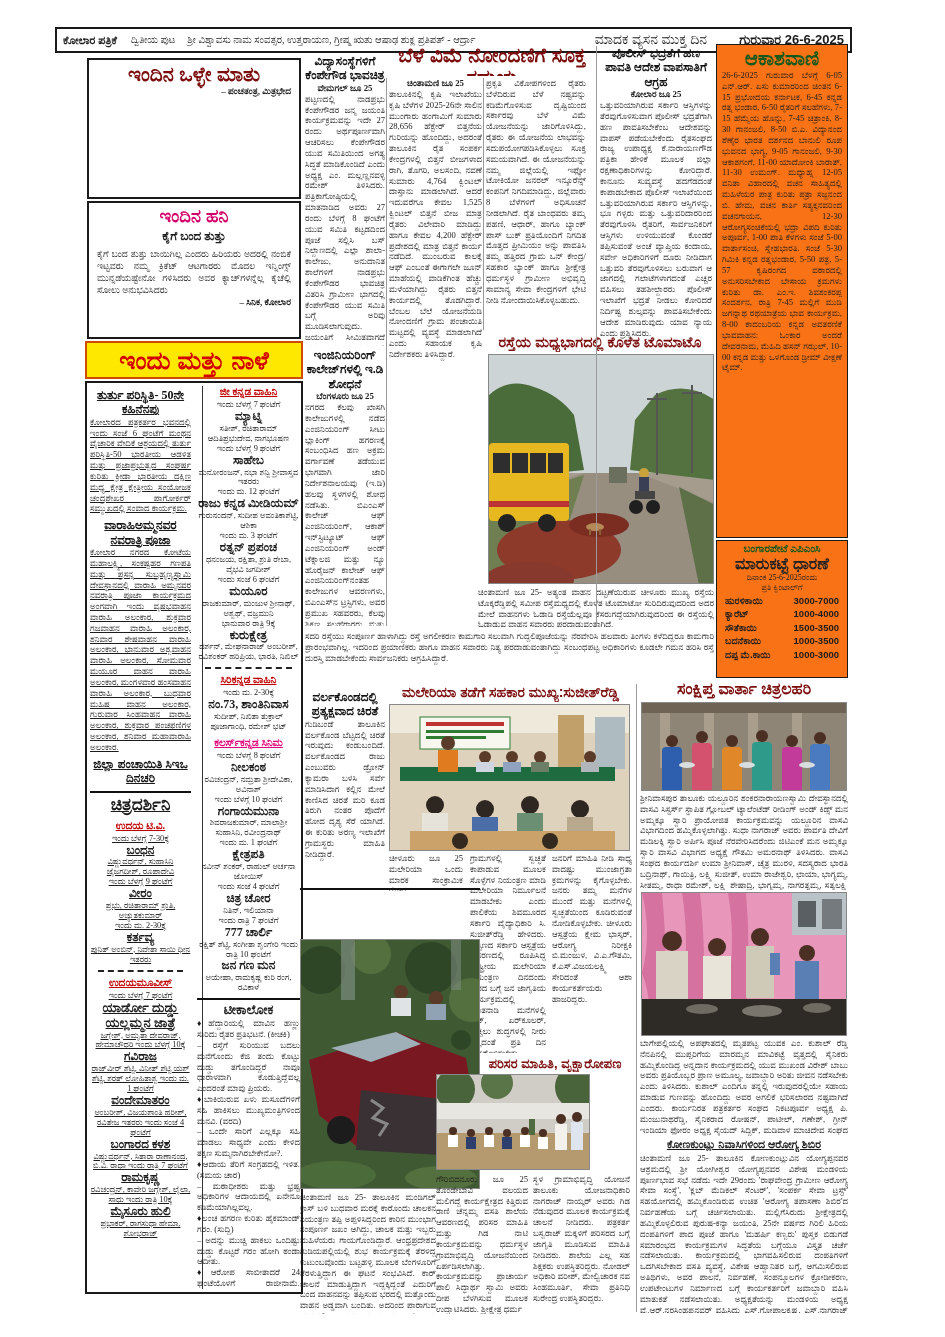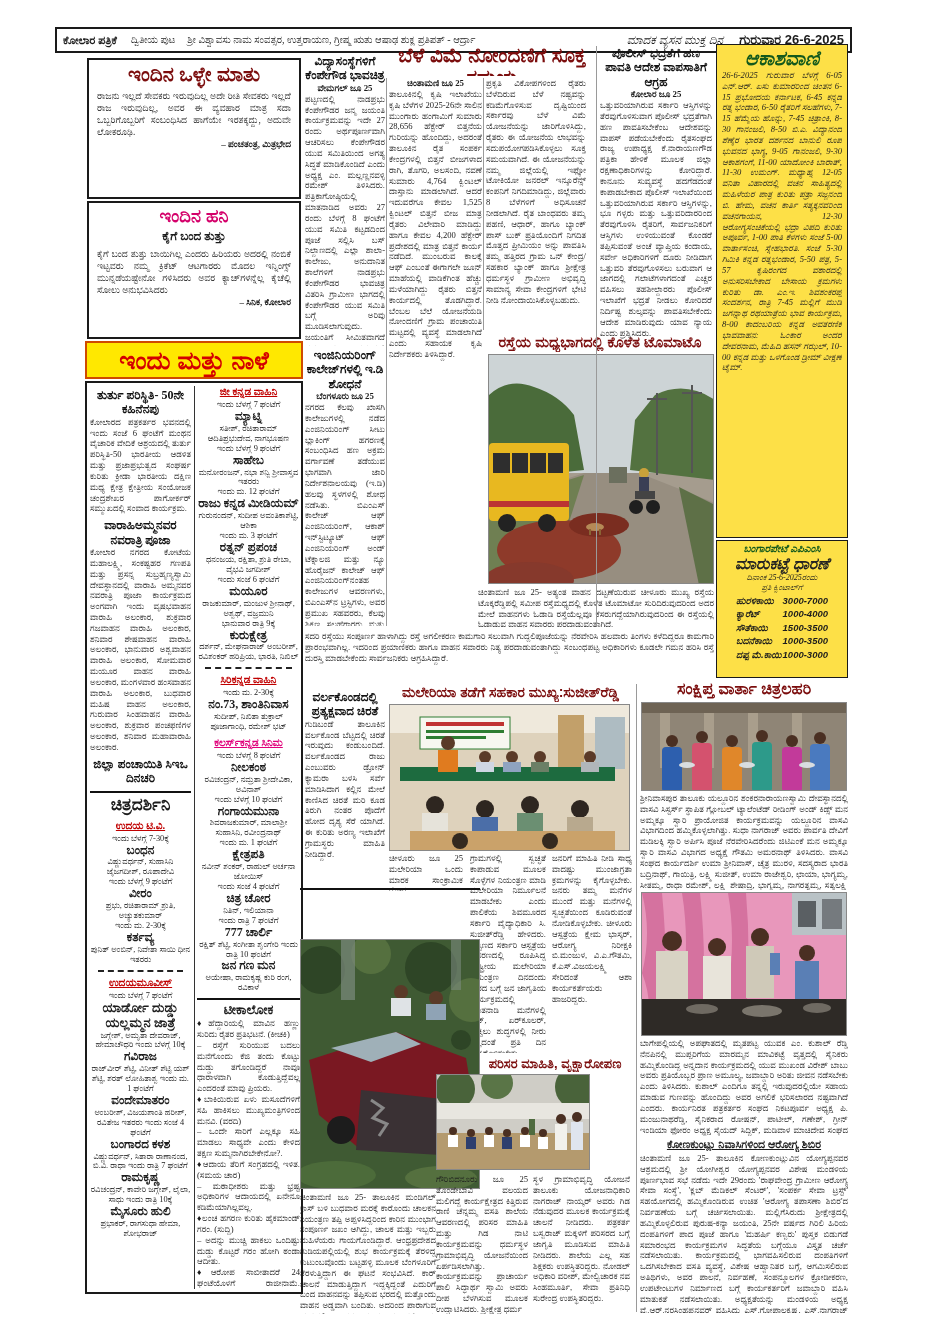--- a/index.html
+++ b/index.html
@@ -2,21 +2,21 @@
 <html><head>
 <meta charset="utf-8">
 <style>
   html,body{margin:0;padding:0;background:#e8e8e4;}
   .page{position:relative;width:945px;height:1337px;background:#ffffff;
         font-family:"Liberation Serif","DejaVu Serif",serif;color:#1c1c1c;overflow:hidden;}
   .abs{position:absolute;overflow:hidden;}
   .jt{text-align:justify;}
   .ctr{text-align:center;}
   .bx{border:2px solid #1a1a1a;background:#fff;box-sizing:border-box;}
-  .bx1{border:1.5px solid #1a1a1a;background:#fde047;box-sizing:border-box;font-style:italic;}
+  .bx1{border:1.5px solid #1a1a1a;background:#f97316;box-sizing:border-box;}
   .body-sm{font-size:8.6px;line-height:1.26;}
   .body-md{font-size:9.3px;line-height:1.28;}
   .dateline{font-weight:bold;text-align:center;font-size:8.8px;}
   .h-art{font-weight:bold;font-size:12px;line-height:1.2;text-align:center;color:#111;}
   .h-red{color:#7b0d0d;font-weight:bold;text-align:center;font-family:"Liberation Sans",sans-serif;}
   .sign{text-align:right;font-weight:bold;font-size:9px;}
   .chan{font-weight:bold;font-size:10.5px;text-align:center;text-decoration:underline;margin:5px 0 2px;}
   .tv-time{font-size:8.3px;text-align:center;}
   .tv-title{font-weight:bold;font-size:12px;text-align:center;line-height:1.15;}
   .tv-cast{font-size:8.3px;text-align:center;line-height:1.2;}
@@ -29,41 +29,40 @@
 </style>
 </head>
 <body>
 
 <div class="page">
 
   <div class="abs bx" style="left:55px;top:27px;width:797px;height:26px;display:flex;align-items:center;padding:0 6px;box-sizing:border-box;">
     <span style="font-weight:bold;font-size:11px;">ಕೋಲಾರ ಪತ್ರಿಕೆ</span>
     <span style="font-size:10px;margin-left:14px;">ದ್ವಿತೀಯ ಪುಟ</span>
     <span style="font-size:10px;margin-left:12px;flex:1;">ಶ್ರೀ ವಿಶ್ವಾವಸು ನಾಮ ಸಂವತ್ಸರ, ಉತ್ತರಾಯಣ, ಗ್ರೀಷ್ಮ ಋತು ಆಷಾಢ ಶುಕ್ಲ ಪ್ರತಿಪತ್ - ಆರ್ದ್ರಾ</span>
-    <span style="font-size:12px;margin-right:16px;font-style:italic;">ಮಾದಕ ವ್ಯಸನ ಮುಕ್ತ ದಿನ</span>
+    <span style="font-size:14px;margin-right:32px;">ಮಾದಕ ವ್ಯಸನ ಮುಕ್ತ ದಿನ</span>
     <span style="font-weight:bold;font-size:13px;font-family:'Liberation Sans',sans-serif;">ಗುರುವಾರ 26-6-2025</span>
   </div>
 
   <div class="abs bx" style="left:87px;top:58px;width:214px;height:141px;padding:3px 8px;">
     <div class="h-red" style="font-size:20px;">ಇಂದಿನ ಒಳ್ಳೇ ಮಾತು</div>
-    <div class="body-md jt" style="margin-top:5px;">ರಾಜನು ಇಲ್ಲದೆ ಸೇವಕರು ಇರುವುದಿಲ್ಲ ಅದೇ ರೀತಿ ಸೇವಕರು ಇಲ್ಲದೆ ರಾಜ ಇರುವುದಿಲ್ಲ, ಅವರ ಈ ವ್ಯವಹಾರ ಮಾತ್ರ ಸದಾ ಒಬ್ಬರಿಗೊಬ್ಬರಿಗೆ ಸಂಬಂಧಿಸಿದ ಹಾಗೆಯೇ ಇರತಕ್ಕದ್ದು, ಅದುವೇ ಲೋಕರೂಢಿ.</div>
     <div class="sign">– ಪಂಚತಂತ್ರ, ಮಿತ್ರಭೇದ</div>
   </div>
 
   <div class="abs bx" style="left:87px;top:201px;width:214px;height:138px;padding:3px 8px;">
     <div class="ctr" style="font-size:18px;font-weight:bold;color:#d4006a;font-family:'Liberation Sans',sans-serif;">ಇಂದಿನ ಹನಿ</div>
     <div class="ctr" style="font-size:12px;font-weight:bold;margin-top:2px;">ಕೈಗೆ ಬಂದ ತುತ್ತು</div>
     <div class="body-md jt" style="margin-top:5px;">ಕೈಗೆ ಬಂದ ತುತ್ತು ಬಾಯಿಗಿಲ್ಲ ಎಂದರು ಹಿರಿಯರು ಅದರಲ್ಲಿ ನಂಬಿಕೆ ಇಟ್ಟವರು ನಮ್ಮ ಕ್ರಿಕೆಟ್ ಆಟಗಾರರು ಮೊದಲ ಇನ್ನಿಂಗ್ಸ್ ಮುನ್ನಡೆಯಷ್ಟೇನೋ ಗಳಿಸಿದರು ಅವರ ಕ್ಯಾಚ್‌ಗಳನ್ನೆಲ್ಲ ಕೈಚೆಲ್ಲಿ ಸೋಲು ಅನುಭವಿಸಿದರು</div>
     <div class="sign">– ಸಿನಿಕ, ಕೋಲಾರ</div>
   </div>
 
   <div class="abs ctr" style="left:85px;top:341px;width:218px;height:38px;background:#ffe800;border:2px solid #cf4b00;box-sizing:border-box;line-height:34px;font-size:25px;font-weight:bold;color:#d40000;font-family:'Liberation Sans',sans-serif;">ಇಂದು ಮತ್ತು ನಾಳೆ</div>
 
   <div class="abs bx" style="left:85px;top:381px;width:218px;height:913px;">
-    <div style="position:absolute;left:3px;top:3px;width:101px;bottom:3px;border-right:1px solid #333;padding-right:3px;overflow:hidden;">
+    <div style="position:absolute;left:3px;top:3px;width:101px;bottom:3px;border-right:1px solid #333;padding-right:11px;overflow:hidden;text-decoration:underline;">
       <div class="h-art" style="margin-top:2px;">ತುರ್ತು ಪರಿಸ್ಥಿತಿ- 50ನೇ ಕಹಿನೆನಪು</div>
       <div class="body-sm jt">ಕೋಲಾರದ ಪತ್ರಕರ್ತರ ಭವನದಲ್ಲಿ ಇಂದು ಸಂಜೆ 6 ಘಂಟೆಗೆ ಮಂಥನ ವೈಚಾರಿಕ ವೇದಿಕೆ ಆಶ್ರಯದಲ್ಲಿ ತುರ್ತು ಪರಿಸ್ಥಿತಿ-50 ಭಾರತೀಯ ಆಡಳಿತ ಮತ್ತು ಪ್ರಜಾಪ್ರಭುತ್ವದ ಸಂಘರ್ಷ ಕುರಿತು ಕ್ರೀಡಾ ಭಾರತೀಯ ದಕ್ಷಿಣ ಮಧ್ಯ ಕ್ಷೇತ್ರ ಕ್ಷೇತ್ರೀಯ ಸಂಯೋಜಕ ಚಂದ್ರಶೇಖರ ಪಾಗೋರ್ಕರ್ ಸಮ್ಮುಖದಲ್ಲಿ ಸಂವಾದ ಕಾರ್ಯಕ್ರಮ.</div>
       <div class="h-art" style="margin-top:4px;">ವಾರಾಹಿಅಮ್ಮನವರ ನವರಾತ್ರಿ ಪೂಜಾ</div>
       <div class="body-sm jt">ಕೋಲಾರ ನಗರದ ಕೋಟೆಯ ಮಹಾಲಕ್ಷ್ಮಿ, ಸಂಕಷ್ಟಹರ ಗಣಪತಿ ಮತ್ತು ಪ್ರಸನ್ನ ಸುಬ್ರಹ್ಮಣ್ಯಸ್ವಾಮಿ ದೇವಸ್ಥಾನದಲ್ಲಿ ವಾರಾಹಿ ಅಮ್ಮನವರ ನವರಾತ್ರಿ ಪೂಜಾ ಕಾರ್ಯಕ್ರಮದ ಅಂಗವಾಗಿ ಇಂದು ವೃಷಭವಾಹನ ವಾರಾಹಿ ಅಲಂಕಾರ, ಶುಕ್ರವಾರ ಗಜವಾಹನ ವಾರಾಹಿ ಅಲಂಕಾರ, ಶನಿವಾರ ಶೇಷವಾಹನ ವಾರಾಹಿ ಅಲಂಕಾರ, ಭಾನುವಾರ ಅಶ್ವವಾಹನ ವಾರಾಹಿ ಅಲಂಕಾರ, ಸೋಮವಾರ ಮಯೂರ ವಾಹನ ವಾರಾಹಿ ಅಲಂಕಾರ, ಮಂಗಳವಾರ ಹಂಸವಾಹನ ವಾರಾಹಿ ಅಲಂಕಾರ, ಬುಧವಾರ ಮಹಿಷ ವಾಹನ ಅಲಂಕಾರ, ಗುರುವಾರ ಸಿಂಹವಾಹನ ವಾರಾಹಿ ಅಲಂಕಾರ, ಶುಕ್ರವಾರ ಪಂಚಫಣಿಗಳ ಅಲಂಕಾರ, ಶನಿವಾರ ಮಹಾವಾರಾಹಿ ಅಲಂಕಾರ.</div>
       <div class="h-art" style="margin-top:4px;">ಜಿಲ್ಲಾ ಪಂಚಾಯಿತಿ ಸಿಇಒ ದಿನಚರಿ</div>
       <div style="border-top:2px solid #111;margin:5px 0 2px;"></div>
       <div class="ctr" style="font-size:17px;font-weight:bold;">ಚಿತ್ರದರ್ಶಿನಿ</div>
       <div class="chan" style="color:#c00000;">ಉದಯ ಟಿ.ವಿ.</div>
       <div class="tv-time">ಇಂದು ಬೆಳಗ್ಗೆ 7-30ಕ್ಕೆ</div>
       <div class="tv-title">ಬಂಧನ</div>
@@ -215,21 +214,21 @@
     <div class="h-art">ಪೊಲೀಸ್ ಭದ್ರತೆಗೆ ಹಣ ಪಾವತಿ ಆದೇಶ ವಾಪಸಾತಿಗೆ ಆಗ್ರಹ</div>
     <div class="dateline">ಕೋಲಾರ ಜೂ 25</div>
     <div class="body-sm jt">ಒತ್ತುವರಿಯಾಗಿರುವ ಸರ್ಕಾರಿ ಆಸ್ತಿಗಳನ್ನು ತೆರವುಗೊಳಿಸುವಾಗ ಪೊಲೀಸ್ ಭದ್ರತೆಗಾಗಿ ಹಣ ಪಾವತಿಸಬೇಕೆಂಬ ಆದೇಶವನ್ನು ವಾಪಸ್ ಪಡೆಯಬೇಕೆಂದು ರೈತಸಂಘದ ರಾಜ್ಯ ಉಪಾಧ್ಯಕ್ಷ ಕೆ.ನಾರಾಯಣಗೌಡ ಪತ್ರಿಕಾ ಹೇಳಿಕೆ ಮೂಲಕ ಜಿಲ್ಲಾ ರಕ್ಷಣಾಧಿಕಾರಿಗಳನ್ನು ಕೋರಿದ್ದಾರೆ. ಕಾನೂನು ಸುವ್ಯವಸ್ಥೆ ಹದಗೆಡದಂತೆ ಕಾಪಾಡಬೇಕಾದ ಪೊಲೀಸ್ ಇಲಾಖೆಯಿಂದ ಒತ್ತುವರಿಯಾಗಿರುವ ಸರ್ಕಾರಿ ಆಸ್ತಿಗಳನ್ನು, ಭೂ ಗಳ್ಳರು ಮತ್ತು ಒತ್ತುವರಿದಾರರಿಂದ ತೆರವುಗೊಳಿಸಿ ರೈತರಿಗೆ, ಸಾರ್ವಜನಿಕರಿಗೆ ಆಸ್ತಿಗಳು ಉಳಿಯುವಂತೆ ಕೊಂಡರೆ ತಪ್ಪಿಸುವಂತೆ ಅಂಚೆ ವ್ಯಾಪ್ತಿಯ ಕಂದಾಯ, ಸರ್ವೇ ಅಧಿಕಾರಿಗಳಿಗೆ ದೂರು ನೀಡಿದಾಗ ಒತ್ತುವರಿ ತೆರವುಗೊಳಿಸಲು ಬರುವಾಗ ಆ ಜಾಗದಲ್ಲಿ ಗಲಾಟೆಗಳಾಗದಂತೆ ಎಚ್ಚರ ವಹಿಸಲು ತಹಶೀಲ್ದಾರರು ಪೊಲೀಸ್ ಇಲಾಖೆಗೆ ಭದ್ರತೆ ನೀಡಲು ಕೋರಿದರೆ ನಿರ್ದಿಷ್ಟ ಶುಲ್ಕವನ್ನು ಪಾವತಿಸಬೇಕೆಂದು ಆದೇಶ ಮಾಡಿರುವುದು ಯಾವ ನ್ಯಾಯ ಎಂದು ಪ್ರಶ್ನಿಸಿದರು.</div>
   </div>
 
   <div class="abs bx1" style="left:716px;top:44px;width:132px;height:494px;padding:2px 5px;box-sizing:border-box;">
     <div class="ctr" style="font-size:20px;font-weight:bold;color:#14591c;">ಆಕಾಶವಾಣಿ</div>
     <div class="body-sm jt" style="overflow:hidden;height:458px;">26-6-2025 ಗುರುವಾರ ಬೆಳಗ್ಗೆ 6-05 ಎನ್.ಆರ್. ಏಸು ಕುಮಾರರಿಂದ ಚಿಂತನ 6-15 ಪ್ರಭೋದಯ ಕರ್ನಾಟಕ, 6-45 ಕನ್ನಡ ರತ್ನ ಭಂಡಾರ, 6-50 ರೈತರಿಗೆ ಸಲಹೆಗಳು, 7-15 ಹೆಮ್ಮೆಯ ಹೊನ್ನು, 7-45 ಚಿತ್ರಾಂಕಿ, 8-30 ಗಾನಂಜಲಿ, 8-50 ಬಿ.ಎ. ವಿದ್ಯಾನಂದ ಶೆಣೈರ ಭಾರತ ದರ್ಶನದ ಬಾನುಲಿ ರೂಪ ಭುವನದ ಭಾಗ್ಯ, 9-05 ಗಾನಂಜಲಿ, 9-30 ಆಕಾಶಗಂಗೆ, 11-00 ಯಾದೋಂಕಿ ಬಾರಾತ್, 11-30 ಉಮಂಗ್. ಮಧ್ಯಾಹ್ನ 12-05 ವನಿತಾ ವಿಹಾರದಲ್ಲಿ ವಚನ ಸಾಹಿತ್ಯದಲ್ಲಿ ಮಹಿಳೆಯರ ಪಾತ್ರ ಕುರಿತು ಪತ್ರಾ ಸಜ್ಜನಂದ ಬಿ. ಹೇಮ, ವಚನ ಕಾರ್ತಿ ಸತ್ಯಕ್ಕನವರಿಂದ ವಚನಗಾಯನ, 12-30 ಆರೋಗ್ಯಸಂಚಿಕೆಯಲ್ಲಿ ಭದ್ರಾ ವಿಪದಿ ಕುರಿತು ಅಪೂರ್ವ, 1-00 ಪಾತಿ ಕೆಳಗಳು ಸಂಜೆ 5-00 ವಾರ್ತಾಸಂಚಿ, ಸ್ನೇಹಭಾರತಿ. ಸಂಜೆ 5-30 ಗಿಮಿಕಿ ಕನ್ನಡ ರತ್ನಭಂಡಾರ, 5-50 ಪತ್ರ, 5-57 ಕೃಷಿರಂಗದ ವಠಾರದಲ್ಲಿ ಅನುಸರಿಸಬೇಕಾದ ಬೇಸಾಯ ಕ್ರಮಗಳು ಕುರಿತು ಡಾ. ಎಂ.ಇ. ಶಿವಶಂಕರಪ್ಪ ಸಂದರ್ಶನ, ರಾತ್ರಿ 7-45 ಮಲ್ಲಿಗೆ ಮುಡಿ ಜಗನ್ನಾಥ ರಥಯಾತ್ರೆಯ ಭಾವ ಕಾರ್ಯಕ್ರಮ, 8-00 ಕಾದಂಬರಿಯ ಕನ್ನಡ ಅವತರಣಿಕೆ ಭಾವವಾಹನ: ಓಂಕಾರ ಅಂದರೆ ದೇವರನಾಮ, ಮೆಹಿದಿ ಹಸನ್ ಗಝಲ್, 10-00 ಕನ್ನಡ ಮತ್ತು ಒಳಗೊಂಡ ಡ್ರೀಮ್ ವೀಕ್ಷಣೆ ಟೈಮ್.</div>
   </div>
 
-  <div class="abs bx1" style="left:716px;top:540px;width:132px;height:138px;padding:2px 15px;box-sizing:border-box;">
+  <div class="abs bx1" style="left:716px;top:540px;width:132px;height:138px;padding:2px 4px;box-sizing:border-box;">
     <div class="ctr" style="font-size:10.5px;font-weight:bold;color:#14591c;">ಬಂಗಾರಪೇಟೆ ಎಪಿಎಂಸಿ</div>
     <div class="ctr" style="font-size:16px;font-weight:bold;color:#222;">ಮಾರುಕಟ್ಟೆ ಧಾರಣೆ</div>
     <div class="ctr" style="font-size:8px;">ದಿನಾಂಕ 25-6-2025ರಂದು</div>
     <div class="ctr" style="font-size:8px;">ಪ್ರತಿ ಕ್ವಿಂಟಾಲ್‌ಗೆ</div>
     <div class="mkt-row">
         <span>ಹುರಳಿಕಾಯಿ</span>
         <span>3000-7000</span>
       </div>
     <div class="mkt-row">
         <span>ಕ್ಯಾರೆಟ್</span>

